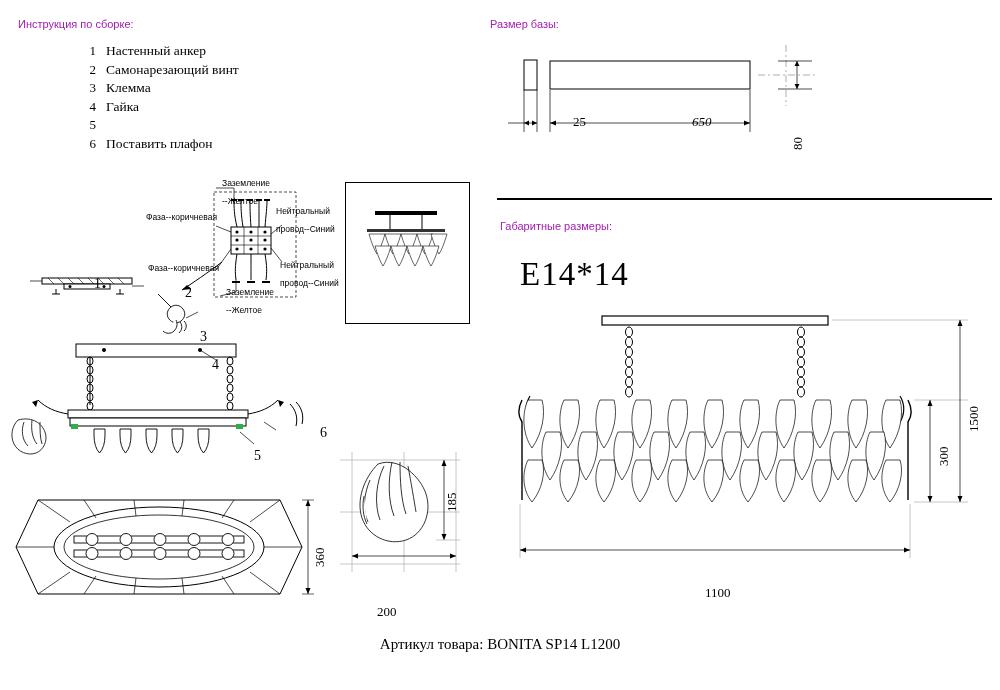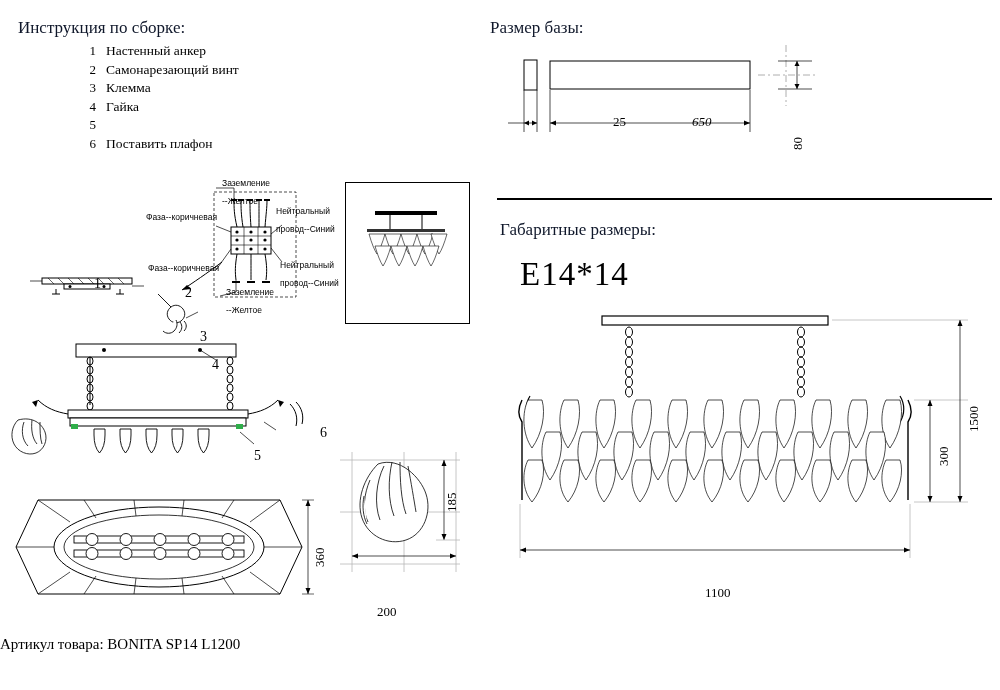--- a/index.html
+++ b/index.html
@@ -12,23 +12,23 @@
     height: 690px;
     position: relative;
     font-family: "Liberation Serif", serif;
     color: #000;
     overflow: hidden;
   }
   .abs { position: absolute; }
 
   
   .heading {
-    font-family: Liberation Serif, serif;
-    font-size: 17px;
-    color: #0f172a;
+    font-family: Liberation Sans, sans-serif;
+    font-size: 11px;
+    color: #a21caf;
   }
   #assembly-heading { left: 18px; top: 18px; }
   #base-heading { left: 490px; top: 18px; }
   #dims-heading { left: 490px; top: 220px; margin-left: 10px; }
 
   
   #instruction-list {
     left: 80px;
     top: 42px;
     width: 330px;
@@ -44,21 +44,21 @@
     text-align: right;
     margin-right: 10px;
     font-size: 13px;
   }
 
   
   #footer-article {
     left: 0;
     top: 636px;
     width: 1000px;
-    text-align: left;
+    text-align: center;
     font-size: 15px;
   }
 
   
   #socket-label {
     left: 520px;
     top: 256px;
     font-size: 33px;
     letter-spacing: 1px;
   }
@@ -156,21 +156,21 @@
 
   <line x1="8" y1="83" x2="24" y2="83" stroke="#000" stroke-width="0.7"></line>
   <line x1="24" y1="83" x2="37" y2="83" stroke="#000" stroke-width="0.7"></line>
   <path d="M24 83 l5 -2.5 v5 z" fill="#000"></path>
   <path d="M37 83 l-5 -2.5 v5 z" fill="#000"></path>
 
   <line x1="50" y1="83" x2="250" y2="83" stroke="#000" stroke-width="0.7"></line>
   <path d="M50 83 l6 -2.5 v5 z" fill="#000"></path>
   <path d="M250 83 l-6 -2.5 v5 z" fill="#000"></path>
 </svg>
-<div class="abs dim" style="left:573px; top:114px;margin-left:40px;">25</div>
+<div class="abs dim" style="left:573px; top:114px;">25</div>
 <div class="abs dim" style="left:692px; top:114px;font-style:italic;">650</div>
 <div class="abs dim vert" style="left:790px; top:150px;">80</div>
 
 <div class="abs" id="socket-label">E14*14</div>
 
 <svg class="abs" id="wiring-diagram" style="left:130px; top:170px;" width="340" height="175">
 
   <rect x="84" y="22" width="82" height="105" fill="none" stroke="#000" stroke-width="0.7" stroke-dasharray="3,2"></rect>
 
   <rect x="101" y="57" width="40" height="27" fill="#fff" stroke="#000" stroke-width="1"></rect>

